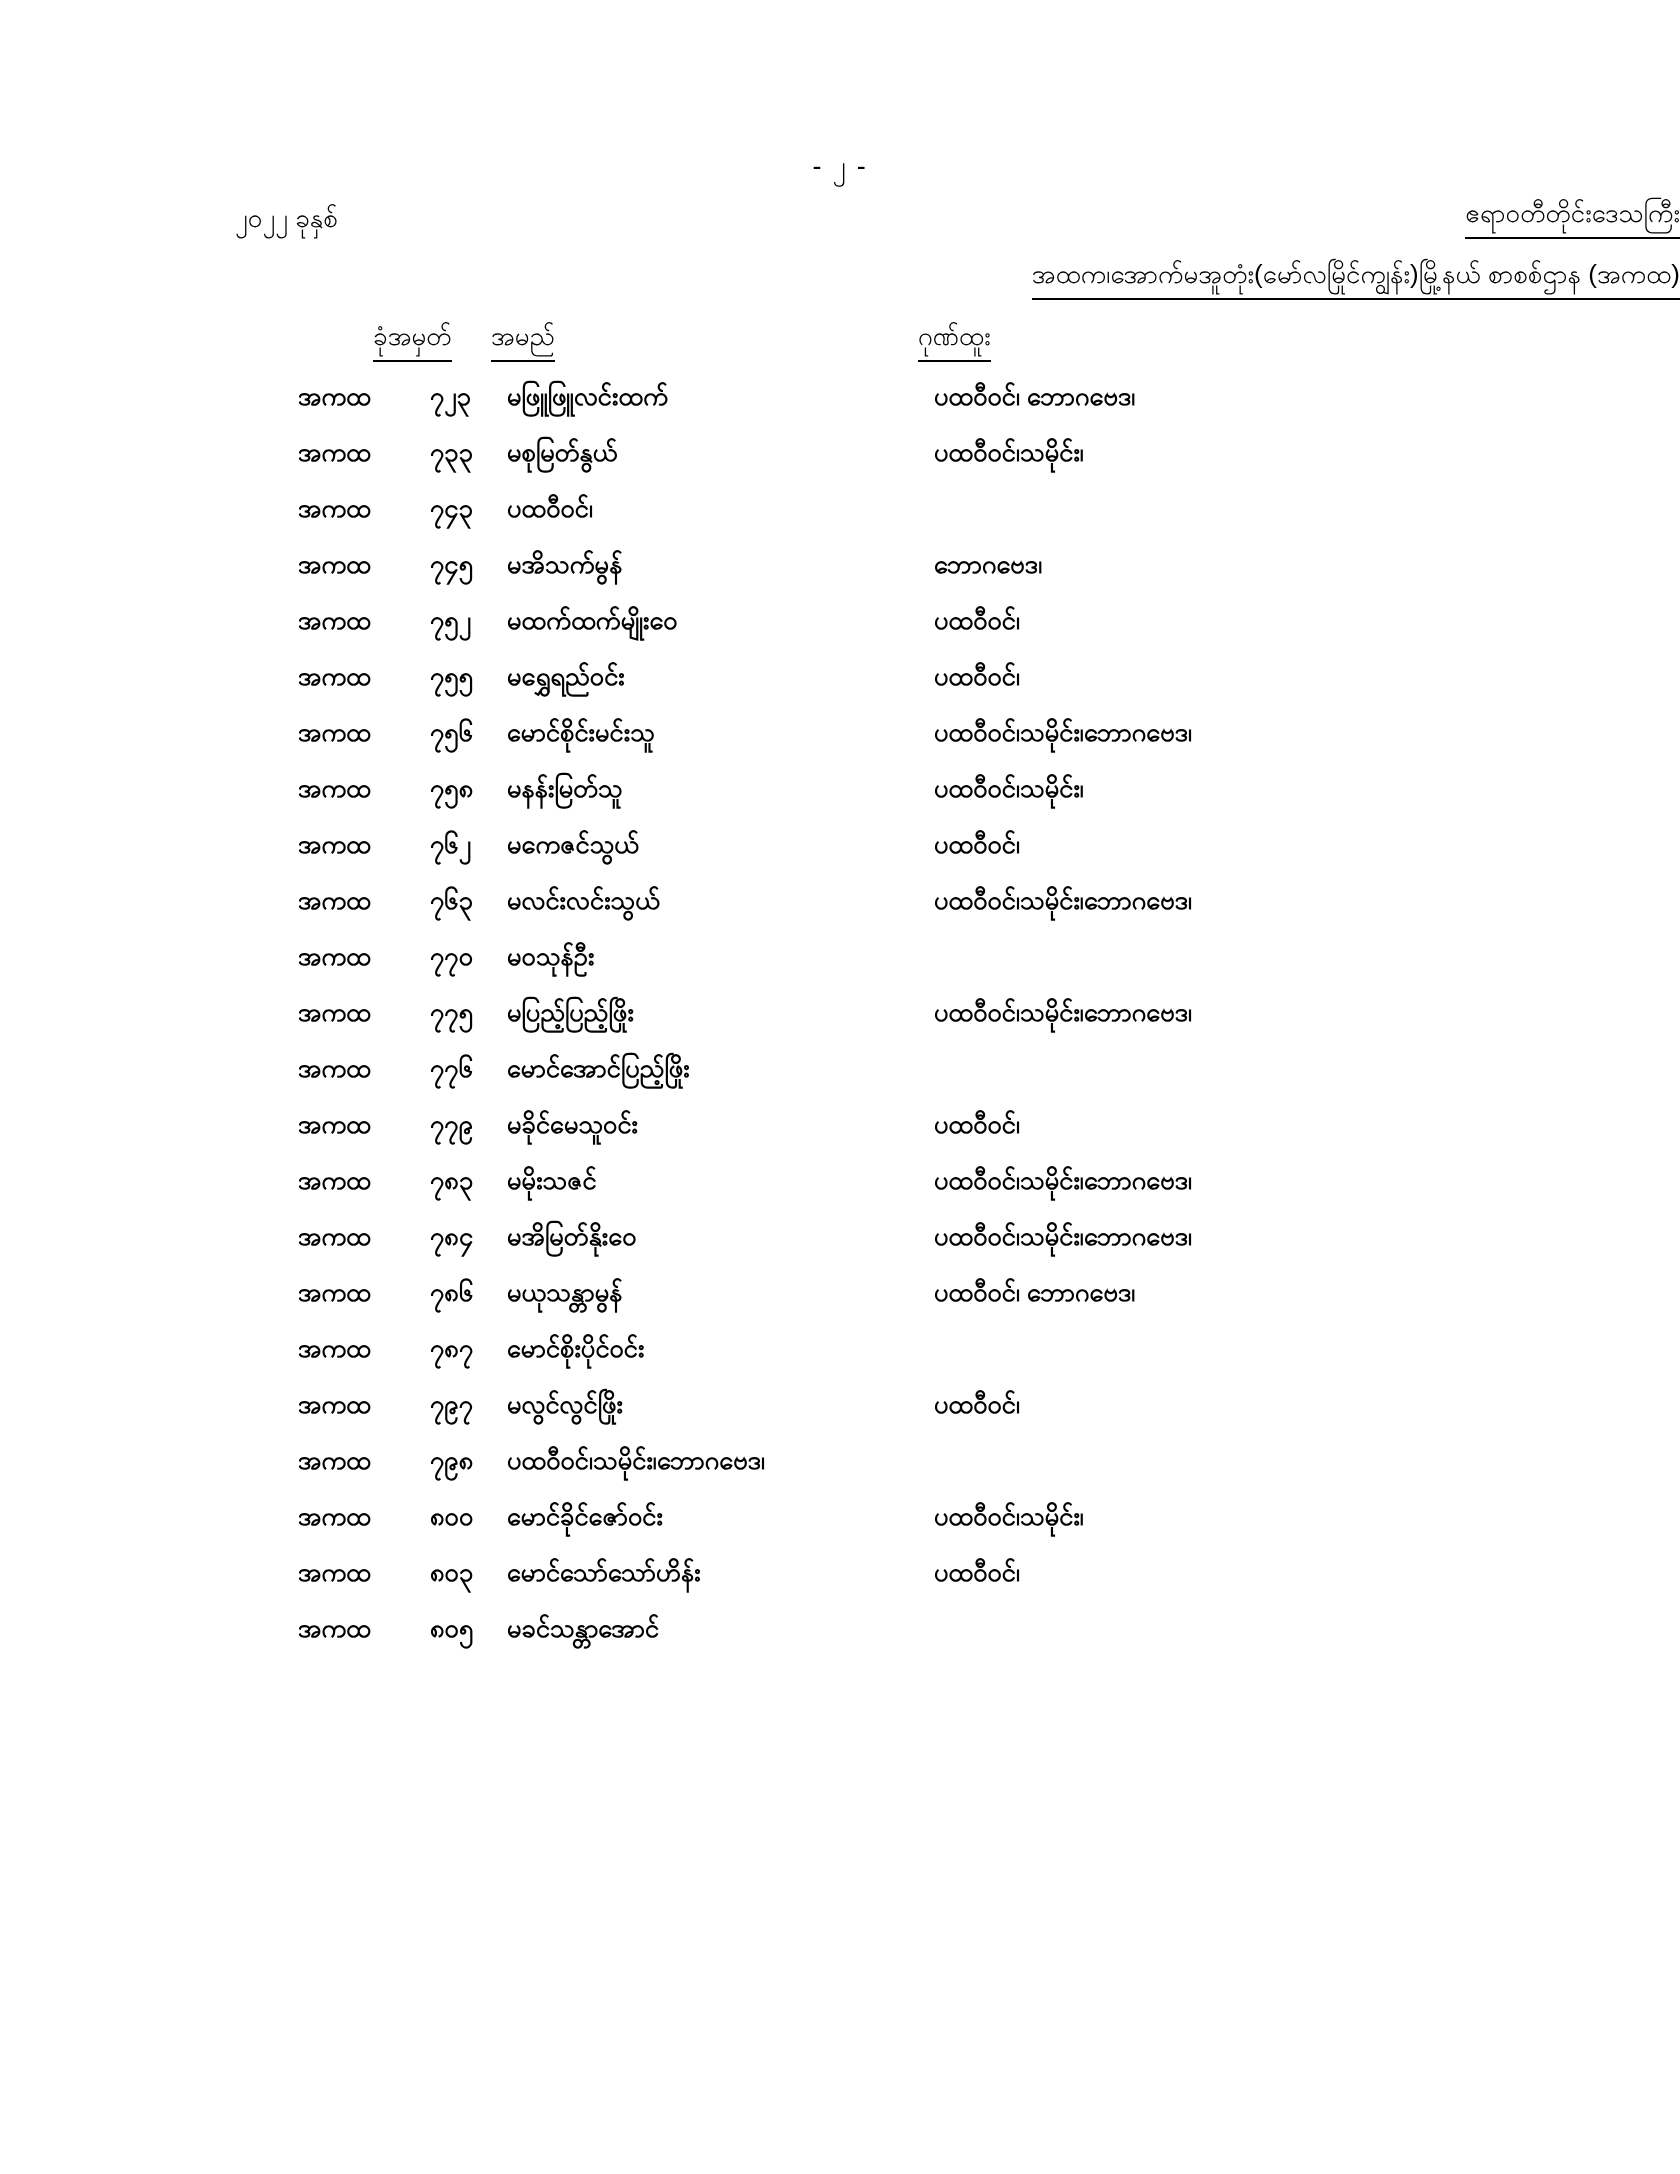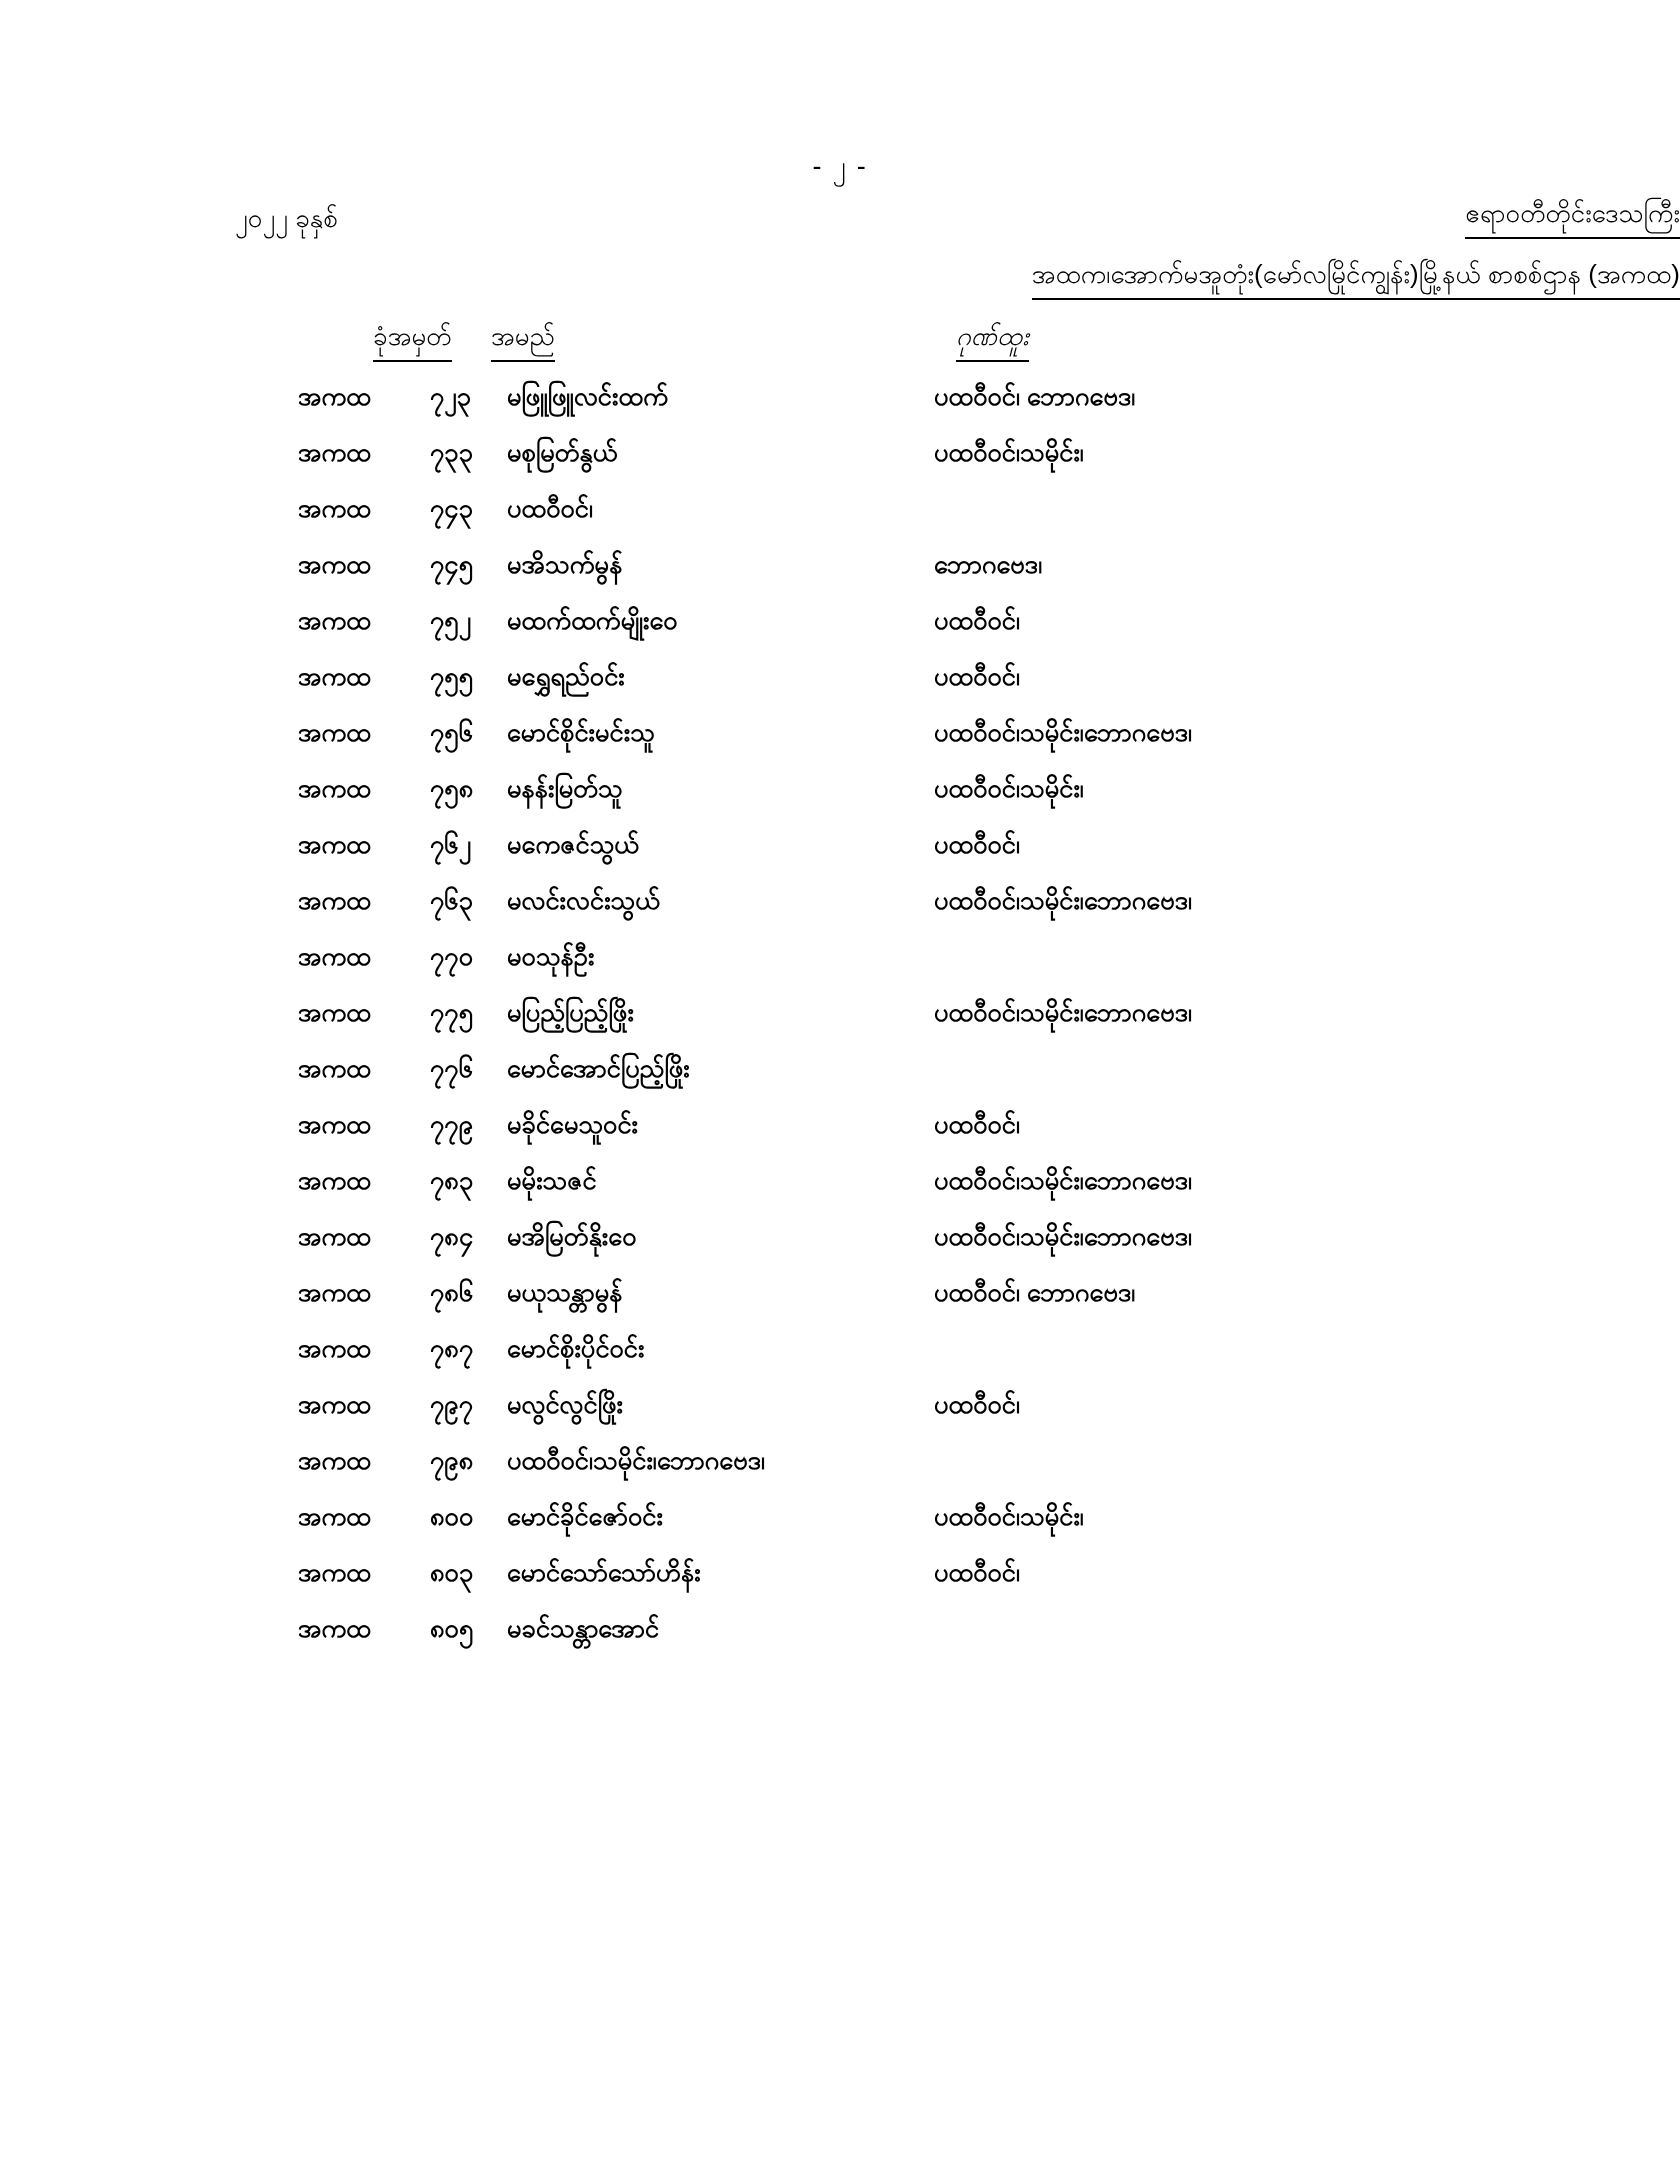--- a/index.html
+++ b/index.html
@@ -31,21 +31,21 @@
   .col-headers { position:absolute; top:319px; left:0; width:100%; }
   .col-headers .hdr {
     position:absolute; top:0;
     display:inline-block;
     border-bottom:2.7px solid #000;
     padding-bottom:1.8px;
     font-size:26px;
   }
   .hdr-roll { left:341px;margin-left:32px; }
   .hdr-name { left:491px; }
-  .hdr-dist { left:956px;font-style:italic; }
+  .hdr-dist { left:918px; }
   .rows { position:absolute; top:380px; left:16px; width:100%;font-weight:bold; }
   .row {
     box-sizing:border-box;
     height:56px;
     padding-left:282px;
     display:grid;
     grid-template-columns:132px 77px 427px auto;
     align-items:start;
     font-size:25.5px;
     white-space:nowrap;

